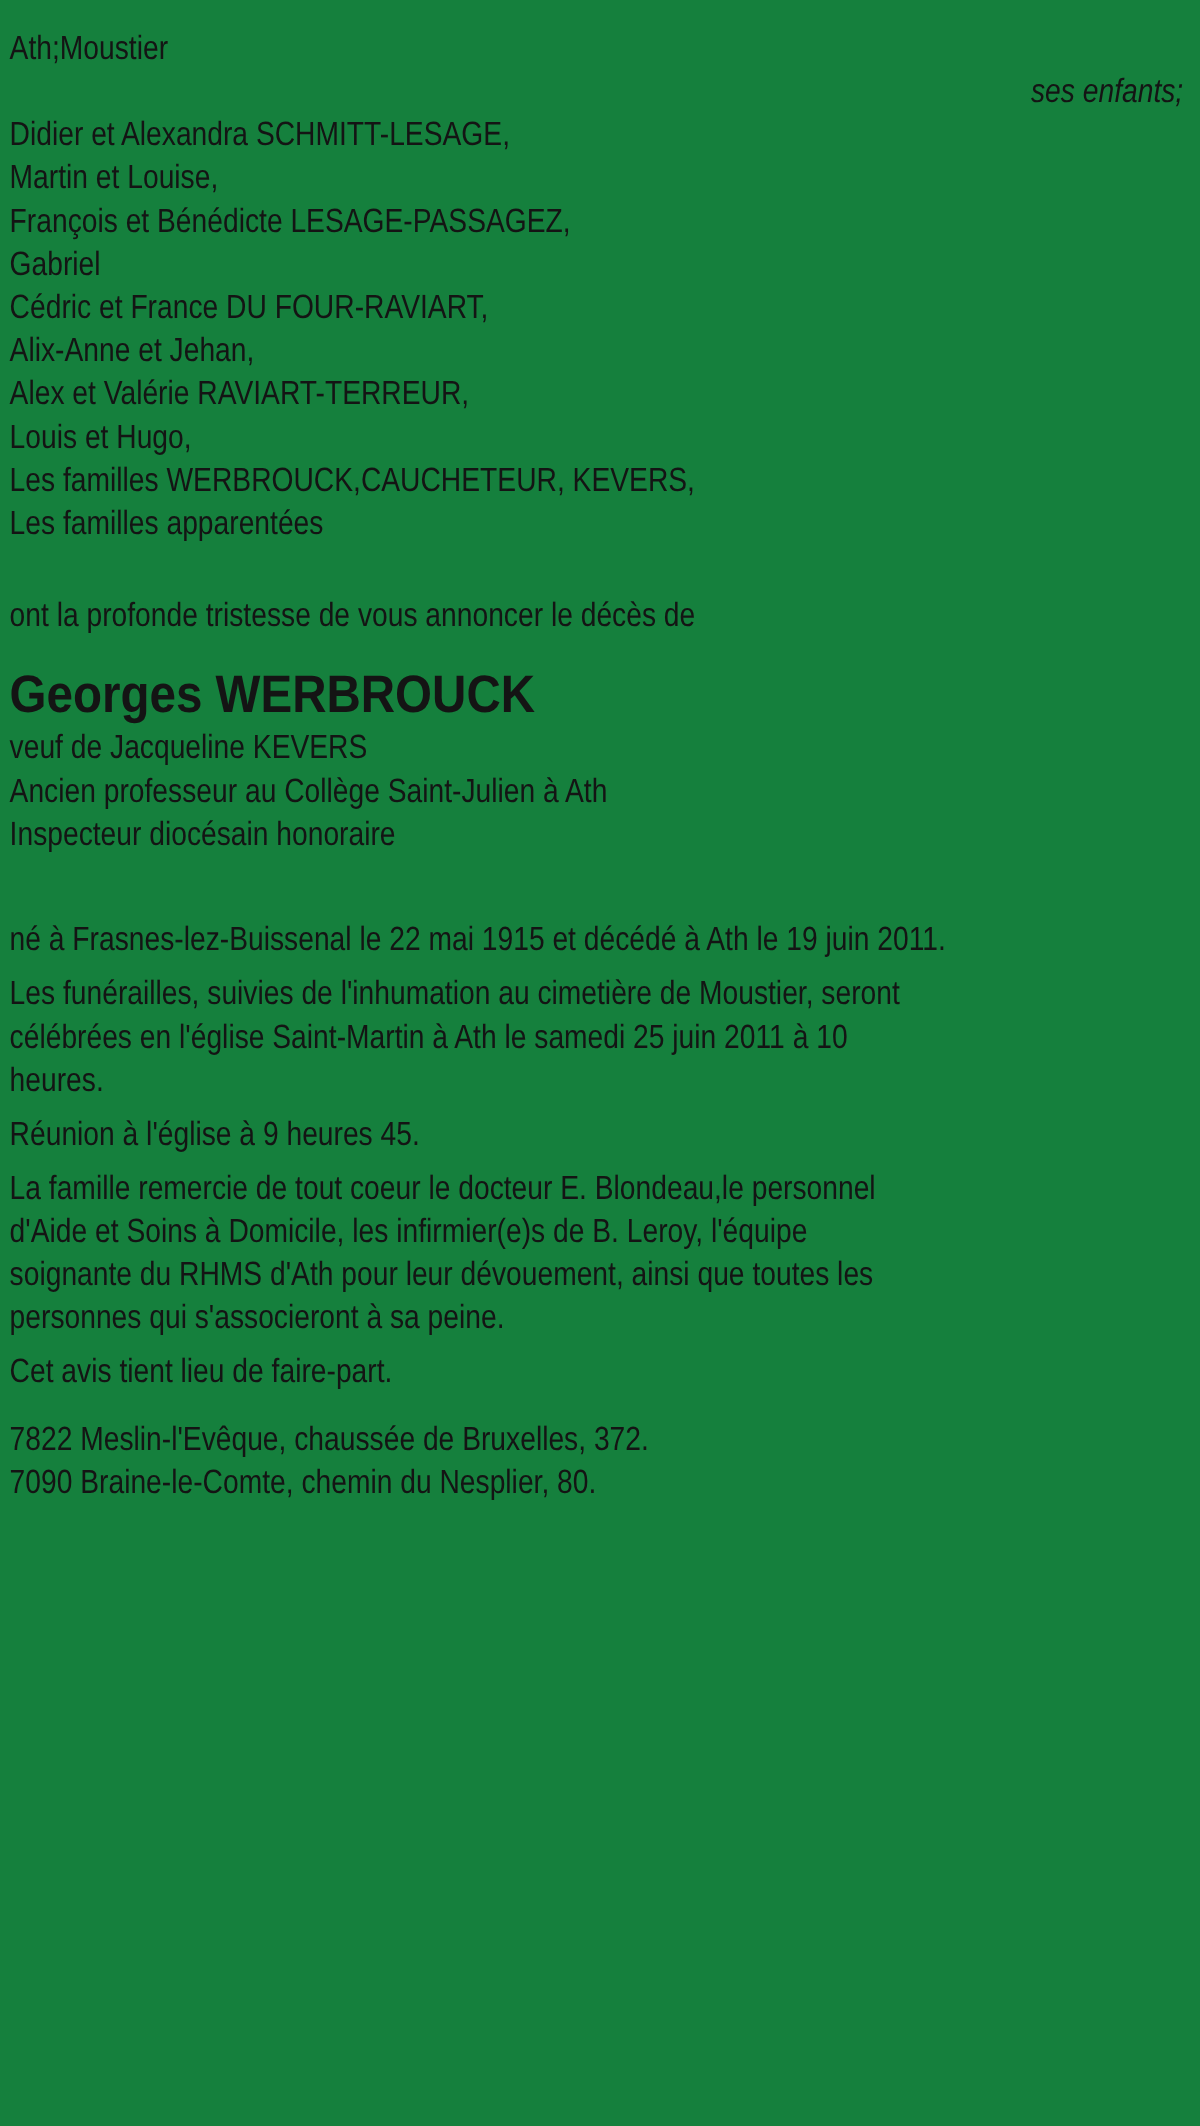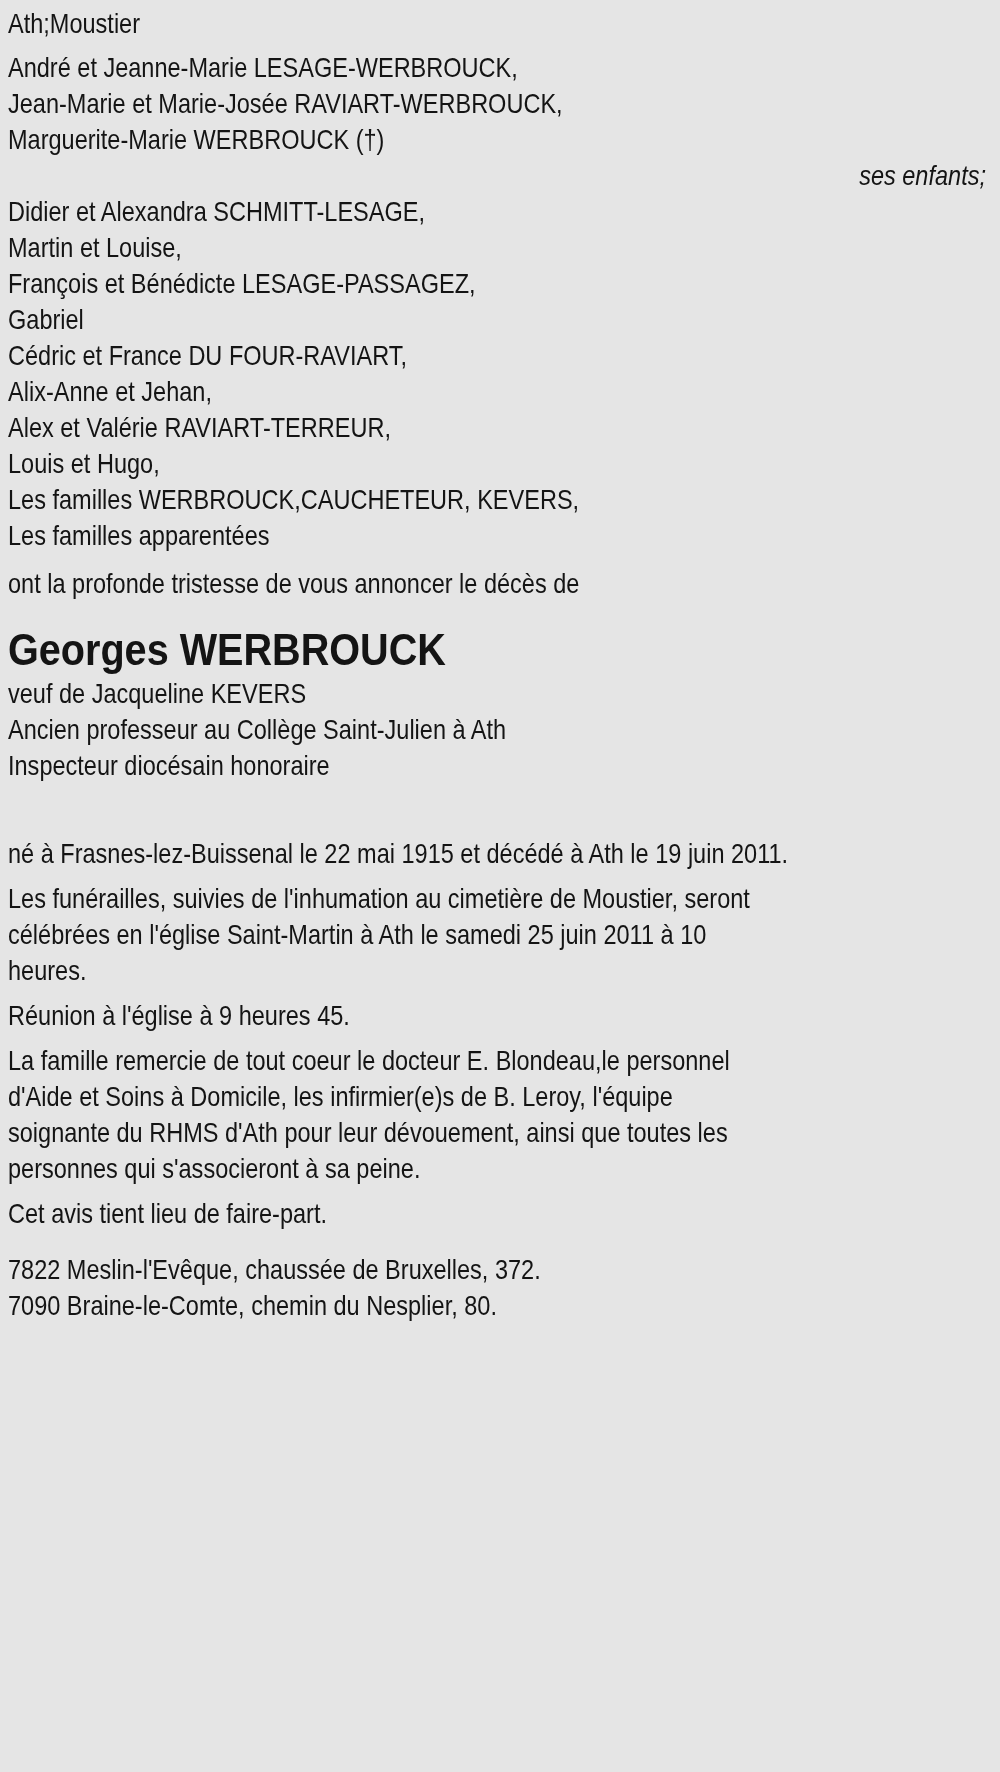--- a/index.html
+++ b/index.html
@@ -1,22 +1,22 @@
 <!DOCTYPE html>
 <html lang="fr"><head>
 <meta charset="utf-8">
 <style>
   html, body { margin: 0; padding: 0; background: #ffffff; }
   .page {
     position: relative;
     width: 1000px;
     height: 1772px;
     box-sizing: border-box;
-    padding: 4px 14px 0 8px;
-    background: #e5e5e5;
+    padding: 20px 14px 0 8px;
+    background: #15803d;
     color: #141414;
     font-family: "Liberation Sans", sans-serif;
     font-size: 28px;
     line-height: 36px;
     overflow: hidden;
   }
   .block { margin: 0; }
   .txt {
     display: inline-block;
     white-space: pre-line;
@@ -24,21 +24,21 @@
     transform-origin: 0 0;
   }
   .right { text-align: right; }
   .right .txt {
     transform-origin: 100% 0;
     text-align: right;
     font-style: italic;
   }
   .m-loc        { margin-top: 2px; }
   .m-children   { margin-top: 8px; }
-  .m-announce   { margin-top: 12px; }
+  .m-announce   { margin-top: 41px; }
   .m-heading    { margin-top: 22px; }
   .m-titles     { }
   .m-birth      { margin-top: 52px; }
   .m-para       { margin-top: 9px; }
   .m-addresses  { margin-top: 20px; }
   .heading {
     font-size: 44px;
     line-height: 52px;
     font-weight: bold;
   }
@@ -46,25 +46,20 @@
 </style>
 </head>
 <body>
 
 <div class="page">
 
   <div class="block m-loc">
     <span class="txt">Ath;Moustier</span>
   </div>
 
-  <div class="block m-children">
-    <span class="txt">André et Jeanne-Marie LESAGE-WERBROUCK,
-Jean-Marie et Marie-Josée RAVIART-WERBROUCK,
-Marguerite-Marie WERBROUCK (†)</span>
-  </div>
 
   <div class="block right">
     <span class="txt">ses enfants;</span>
   </div>
 
   <div class="block">
     <span class="txt">Didier et Alexandra SCHMITT-LESAGE,
 Martin et Louise,
 François et Bénédicte LESAGE-PASSAGEZ,
 Gabriel

